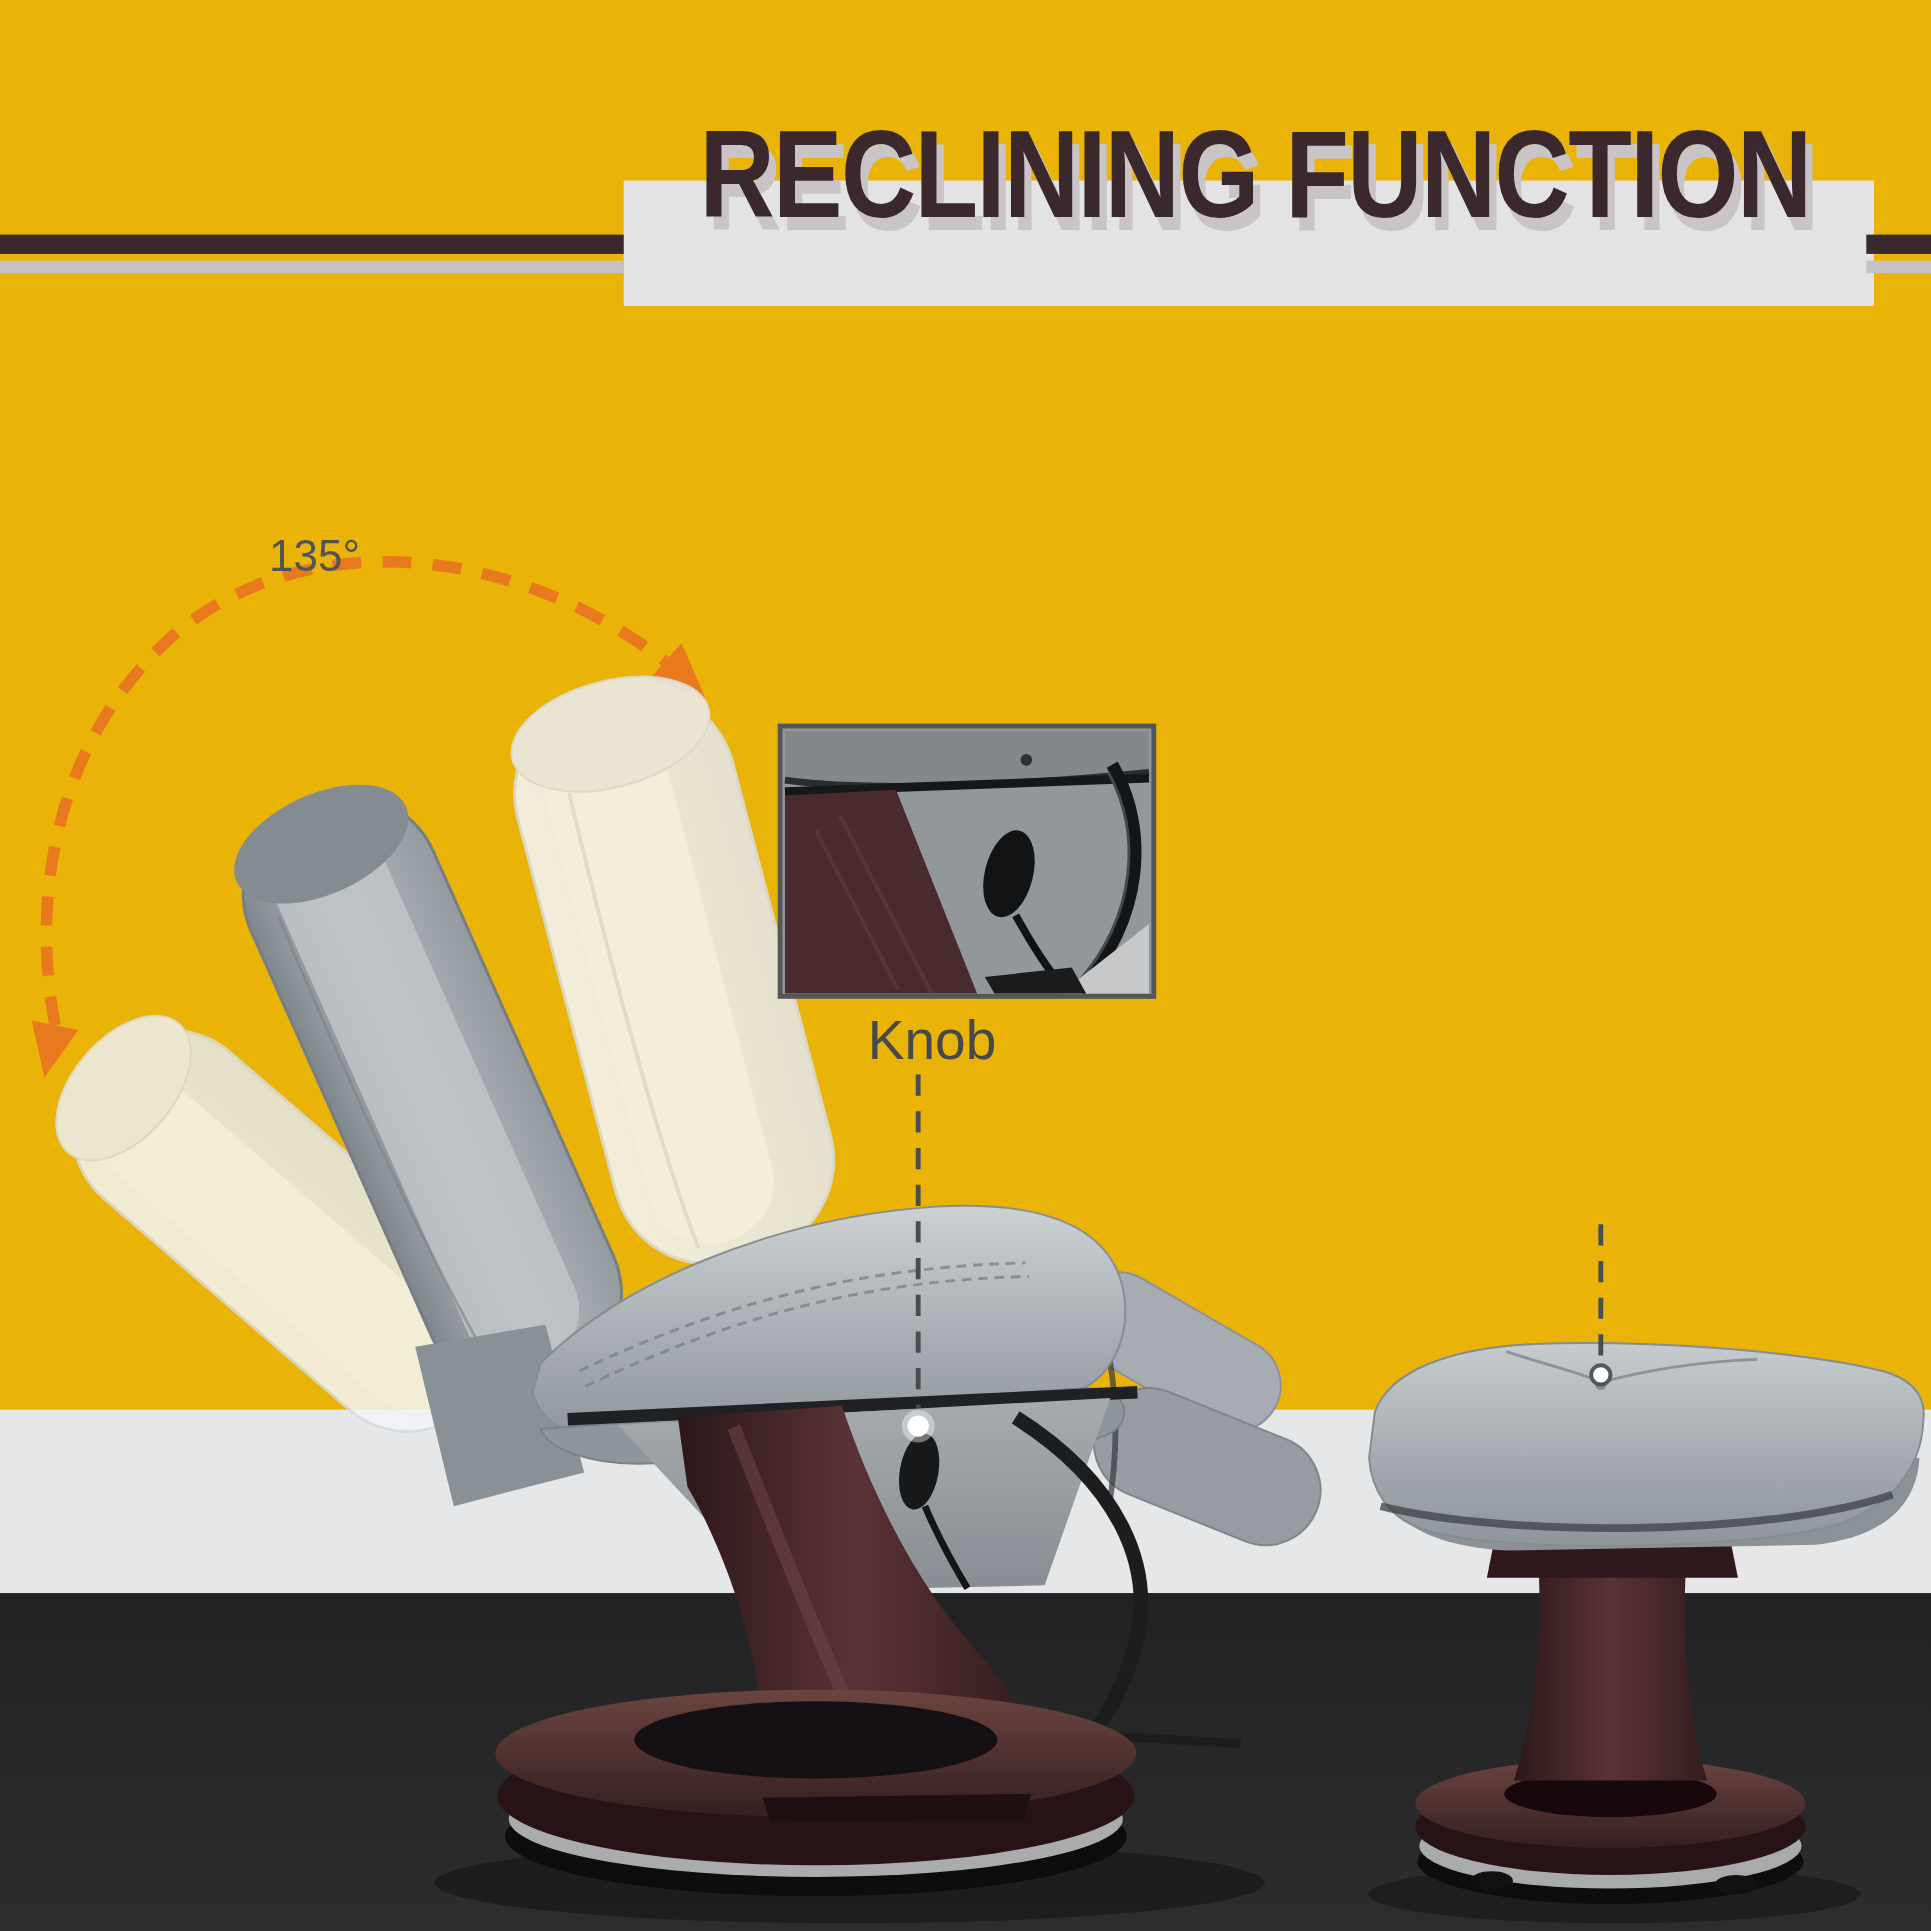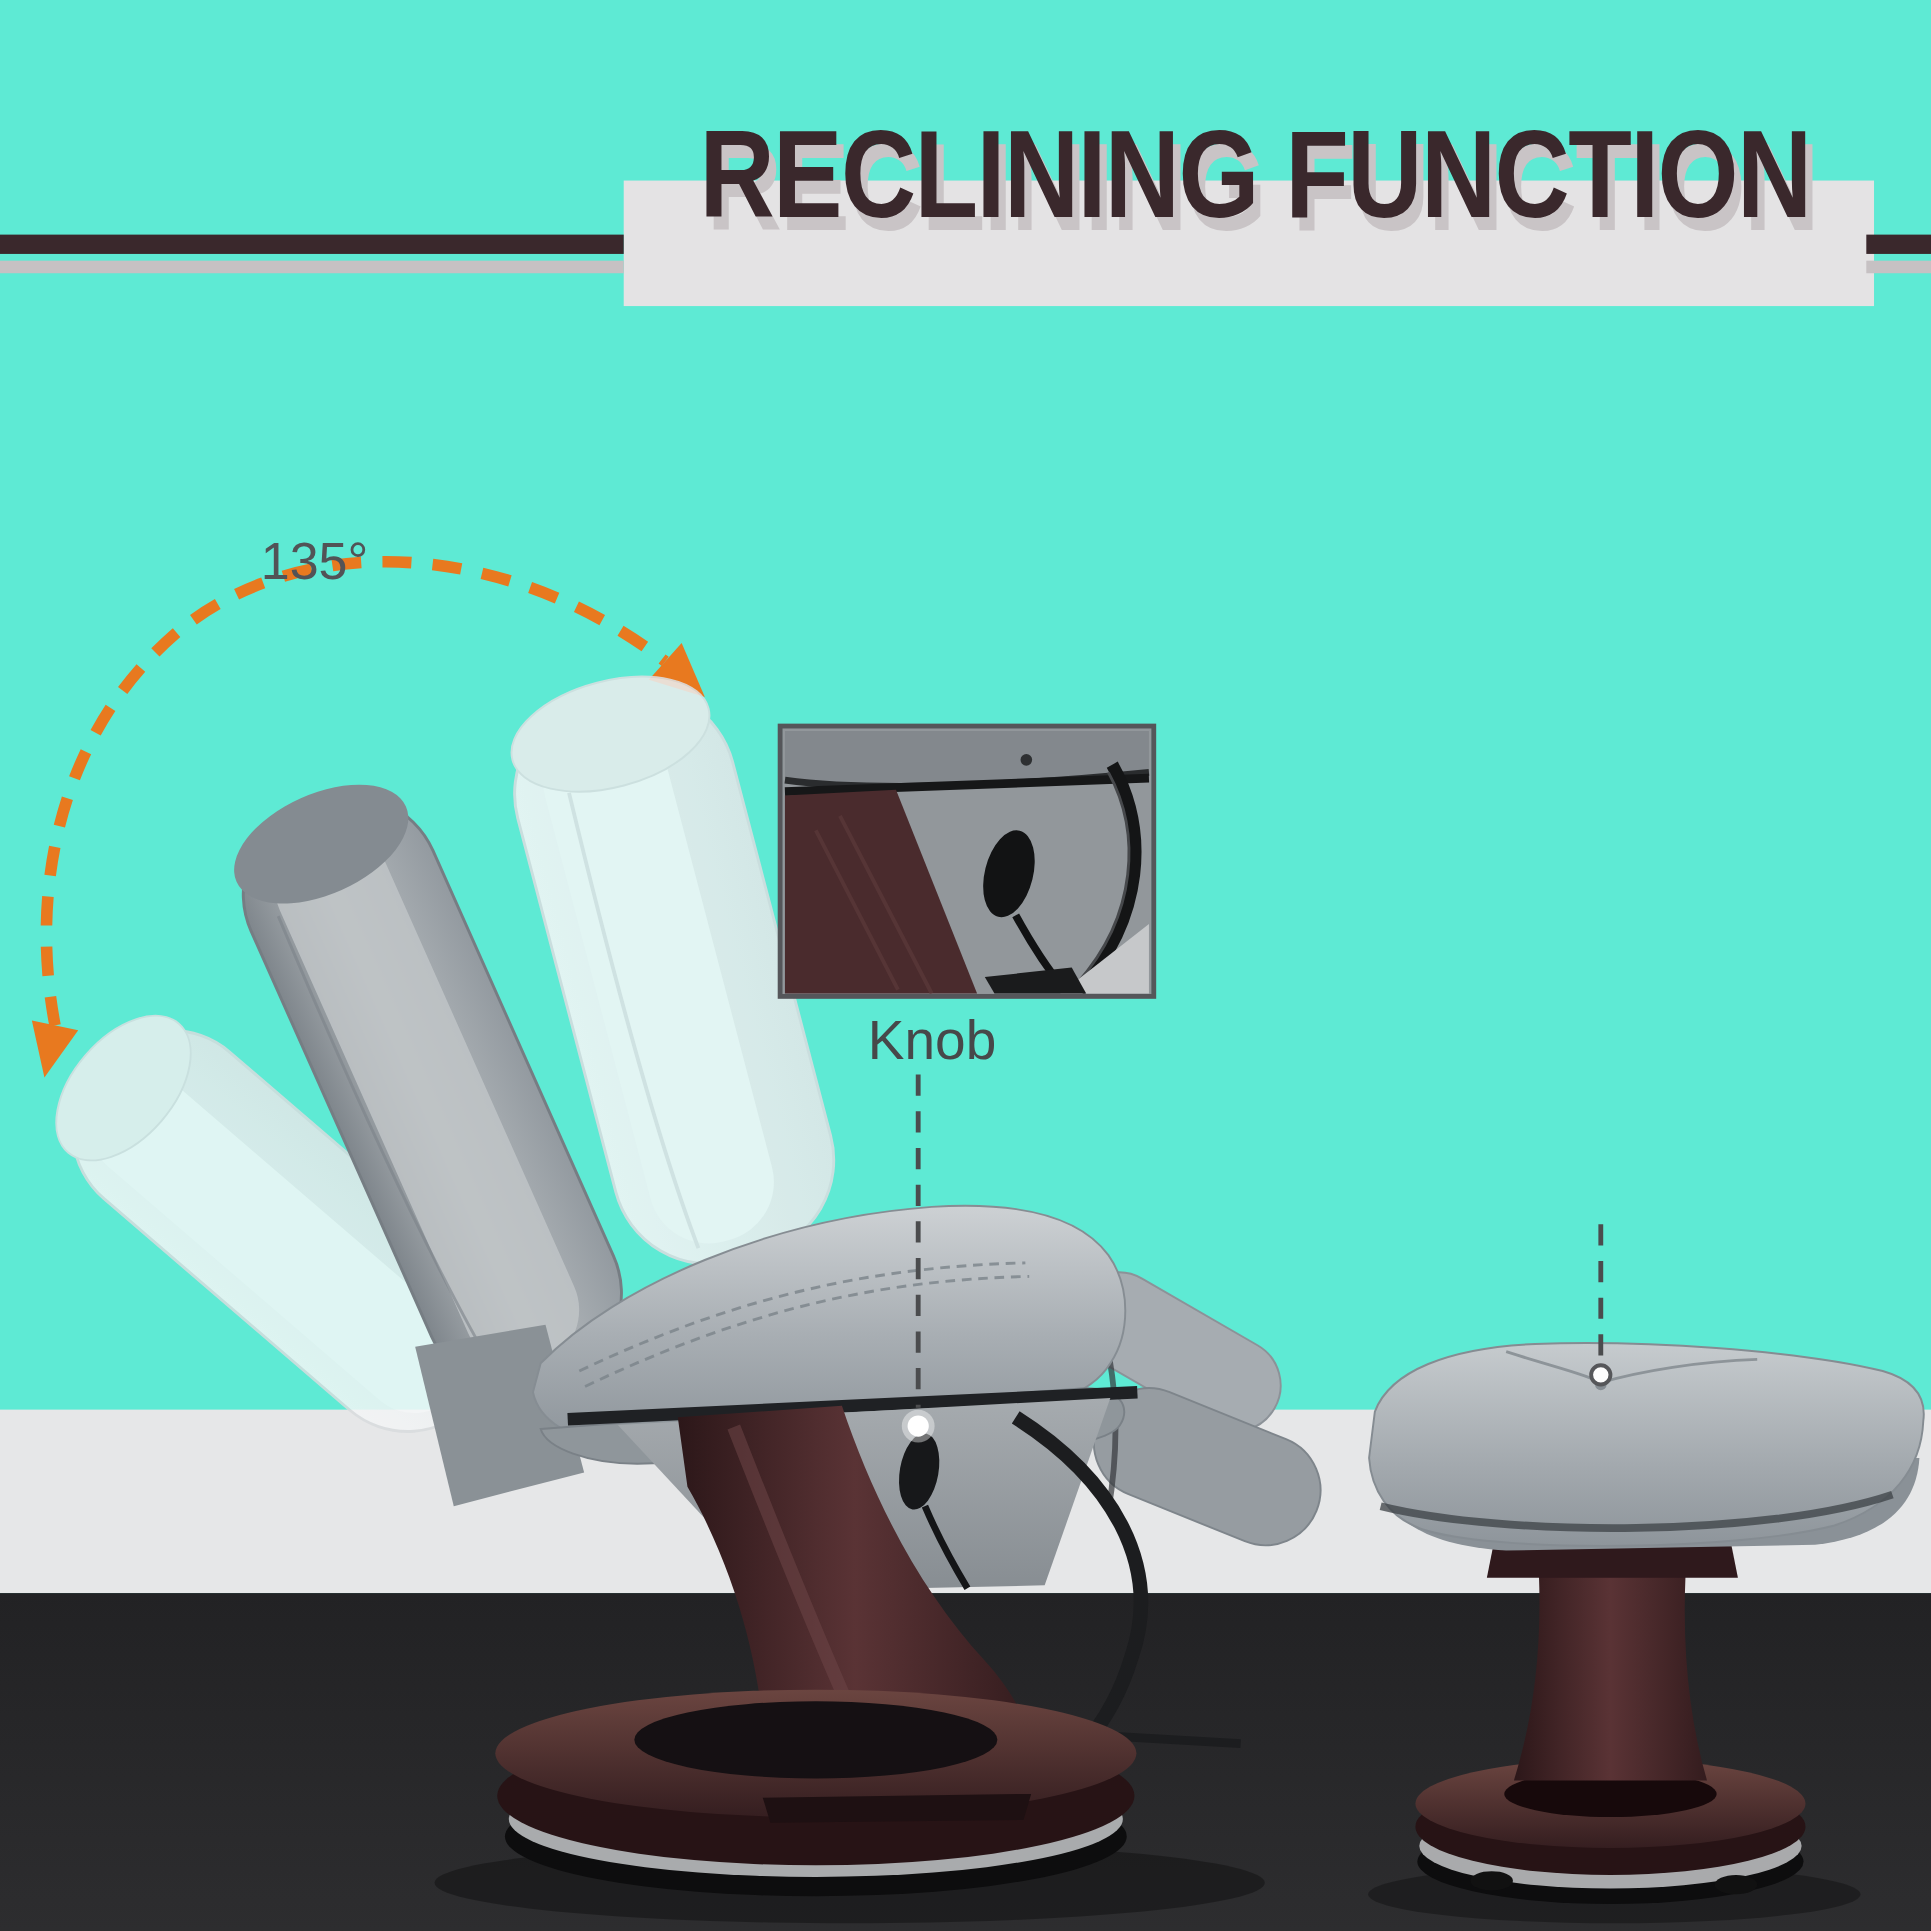--- a/index.html
+++ b/index.html
@@ -1,23 +1,23 @@
 <!DOCTYPE html>
 <html><head>
 <meta charset="utf-8">
 <style>
   html,body{margin:0;padding:0;background:#888;}
-  #stage{position:relative;width:1931px;height:1931px;background:#5eead4;overflow:hidden;
+  #stage{position:relative;width:1931px;height:1931px;background:#eab308;overflow:hidden;
          font-family:"Liberation Sans", sans-serif;}
   #art{position:absolute;left:0;top:0;}
   .lbl{position:absolute;color:#4a4b4d;white-space:nowrap;text-align:center;}
   #title{left:579px;top:112px;width:1352px;font-size:124px;font-weight:bold;color:#3a282c;
          letter-spacing:-1.9px;transform:scaleX(.84);transform-origin:50% 50%;
          text-shadow:8.7px 12.6px 0 #c9c4c6;line-height:1;}
-  #angle{left:218px;top:531px;width:193px;font-size:52px;color:#525356;}
+  #angle{left:218px;top:531px;width:193px;font-size:44px;color:#525356;}
   #knob{left:787px;top:1008px;width:290px;font-size:55px;color:#47484a;}
   #footrest{left:1463px;top:1160px;width:290px;font-size:55px;color:#47484a;}
 </style>
 </head>
 <body>
 
 <div id="stage">
 
 <svg id="art" width="1931" height="1931" viewBox="0 0 2000 2000">
   <defs>

